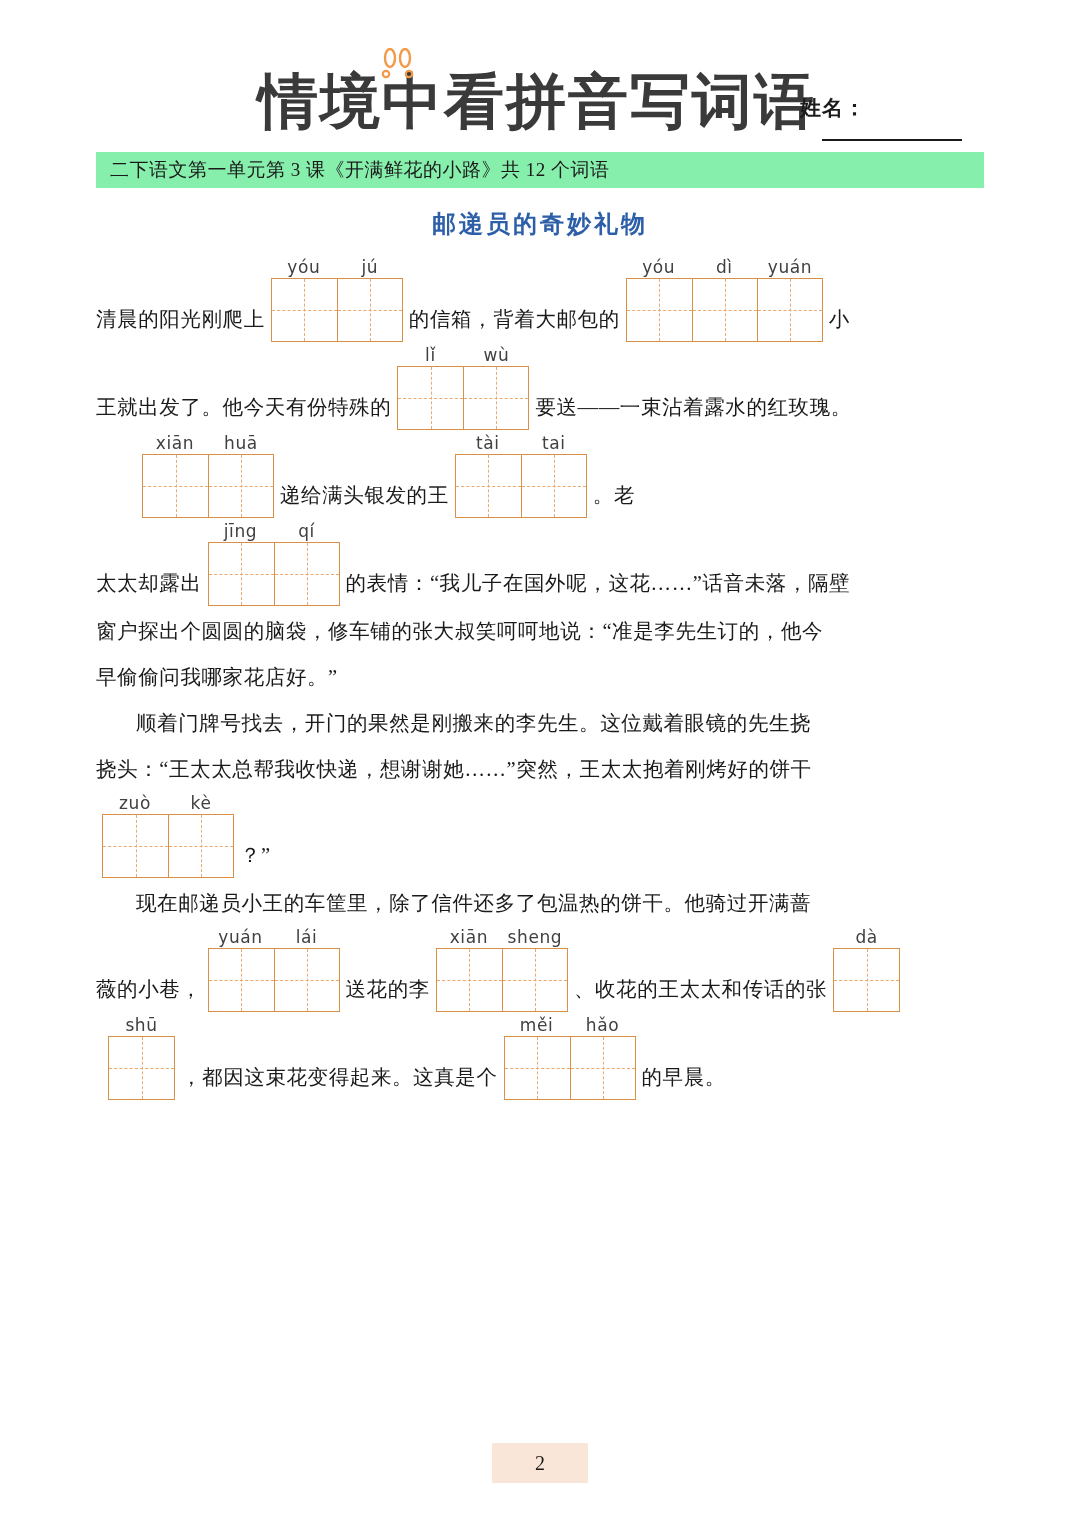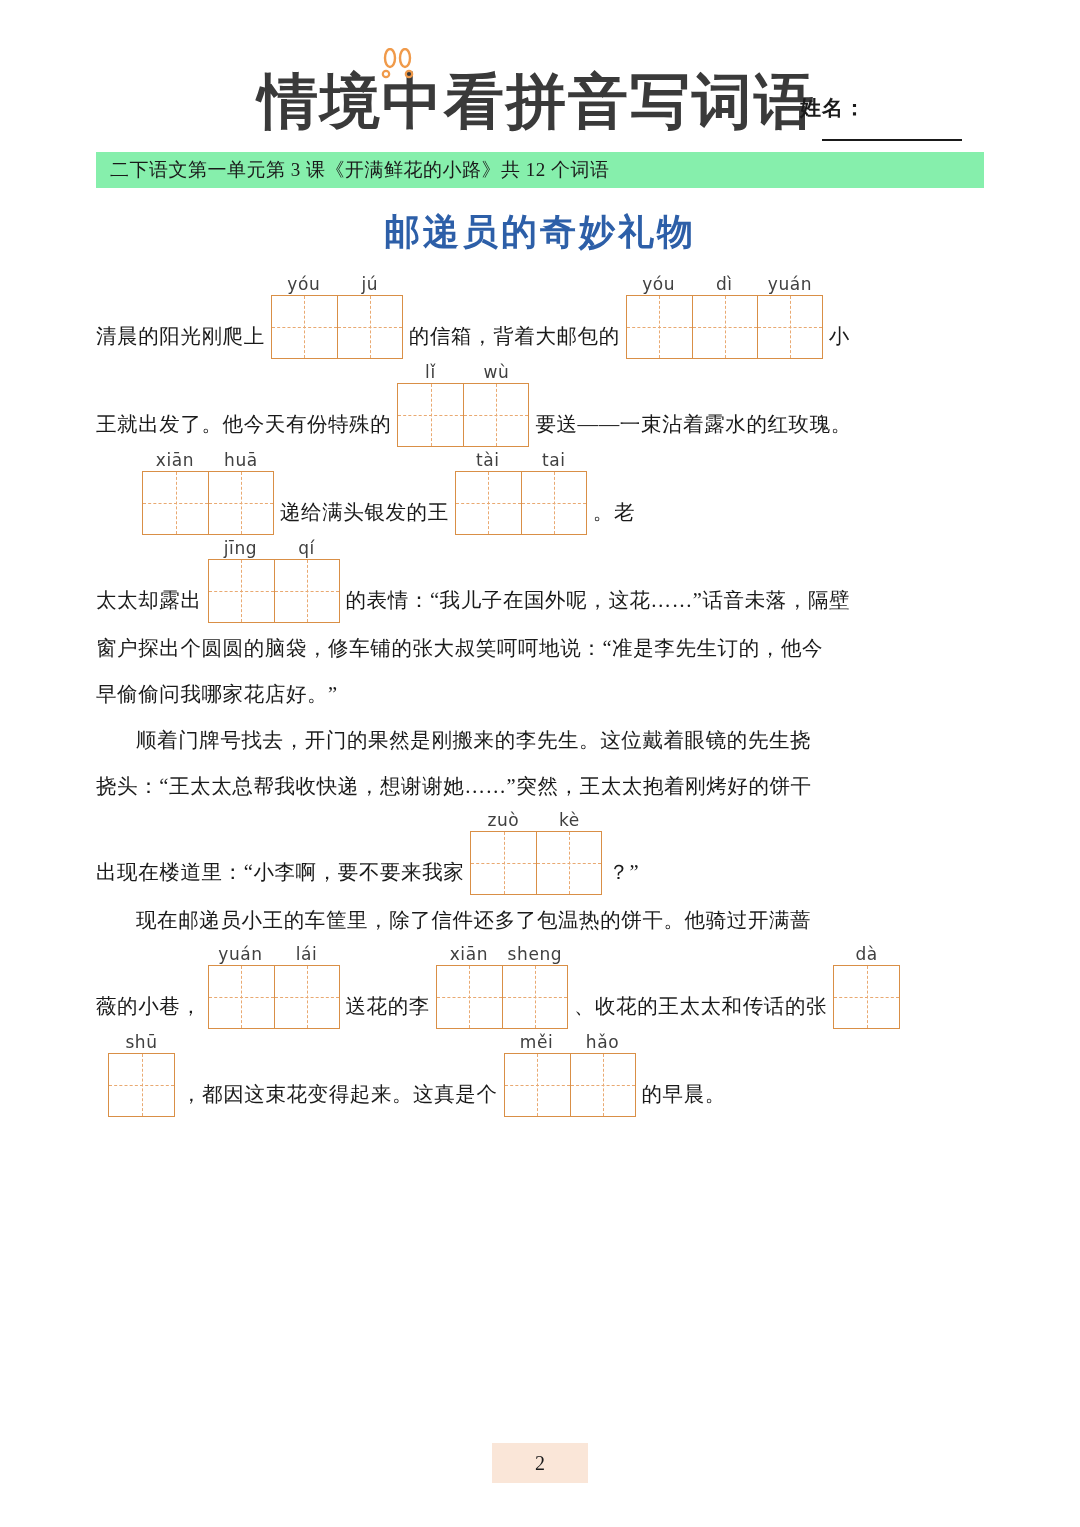--- a/index.html
+++ b/index.html
@@ -78,21 +78,21 @@
     font-family: "Liberation Serif", serif;
     color: #1a1a1a;
     margin-top: 2px;
     letter-spacing: 0.5px;
   }
 
   
   .story-title {
     text-align: center;
     color: #2d5fa8;
-    font-size: 36px;
+    font-size: 24px;
     font-weight: bold;
     letter-spacing: 3px;
     margin-top: 20px;
     font-family: Liberation Mono, monospace;
   }
 
   
   .body-text {
     margin-top: 16px;
     font-size: 20.5px;
@@ -292,21 +292,20 @@
       </span>
       <span class="txt">的表情：“我儿子在国外呢，这花……”话音未落，隔壁</span>
     </div>
 
     <div class="plain-para">窗户探出个圆圆的脑袋，修车铺的张大叔笑呵呵地说：“准是李先生订的，他今</div>
     <div class="plain-para">早偷偷问我哪家花店好。”</div>
     <div class="plain-para" style="text-indent:40px">顺着门牌号找去，开门的果然是刚搬来的李先生。这位戴着眼镜的先生挠</div>
     <div class="plain-para">挠头：“王太太总帮我收快递，想谢谢她……”突然，王太太抱着刚烤好的饼干</div>
 
     <div class="line">
-      <span class="txt">出现在楼道里：“小李啊，要不要来我家</span>
       <span class="pg">
         <span class="pg-pinyin">
           <span>zuò</span>
           <span>kè</span>
         </span>
         <span class="pg-boxes">
           <span class="cell"></span>
           <span class="cell"></span>
         </span>
       </span>

